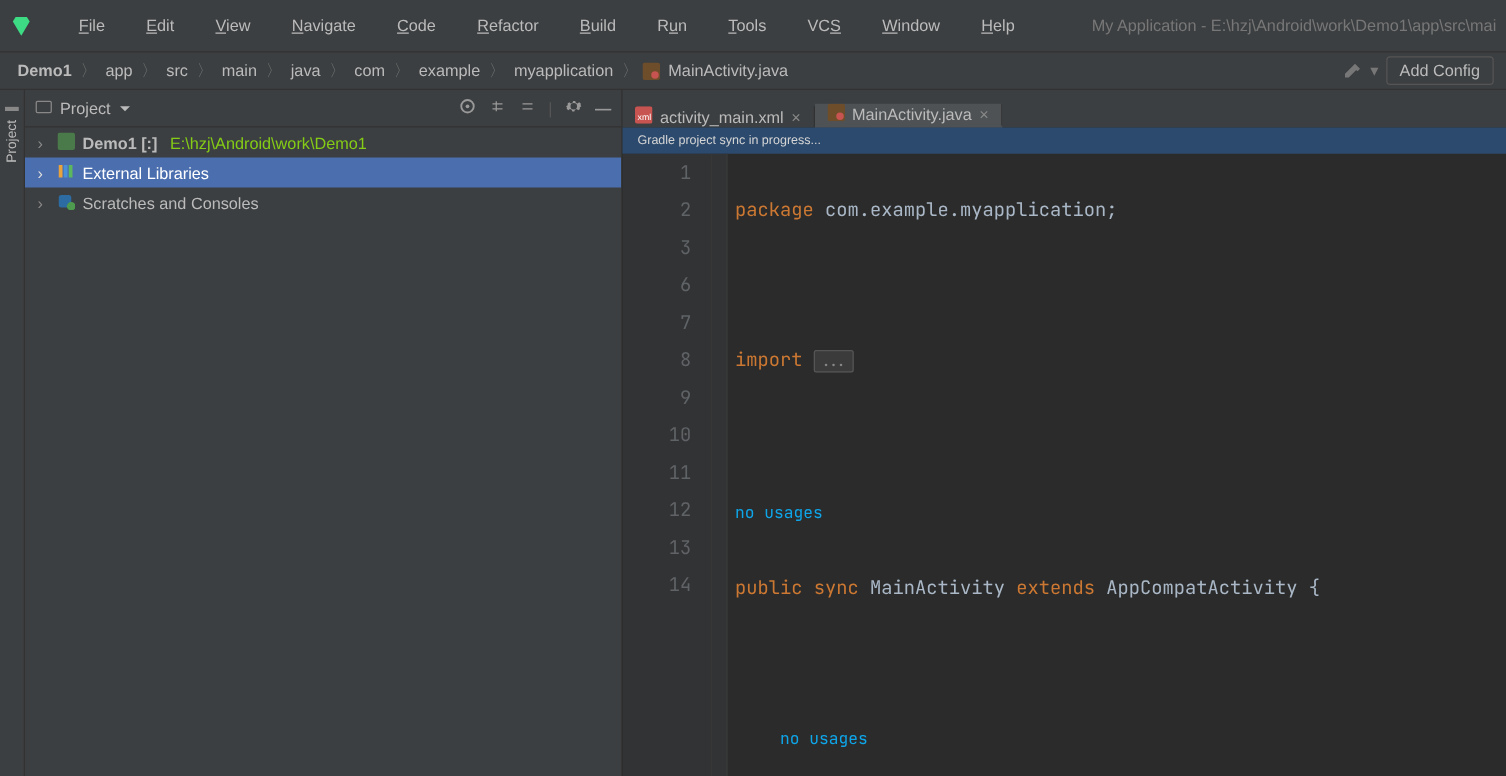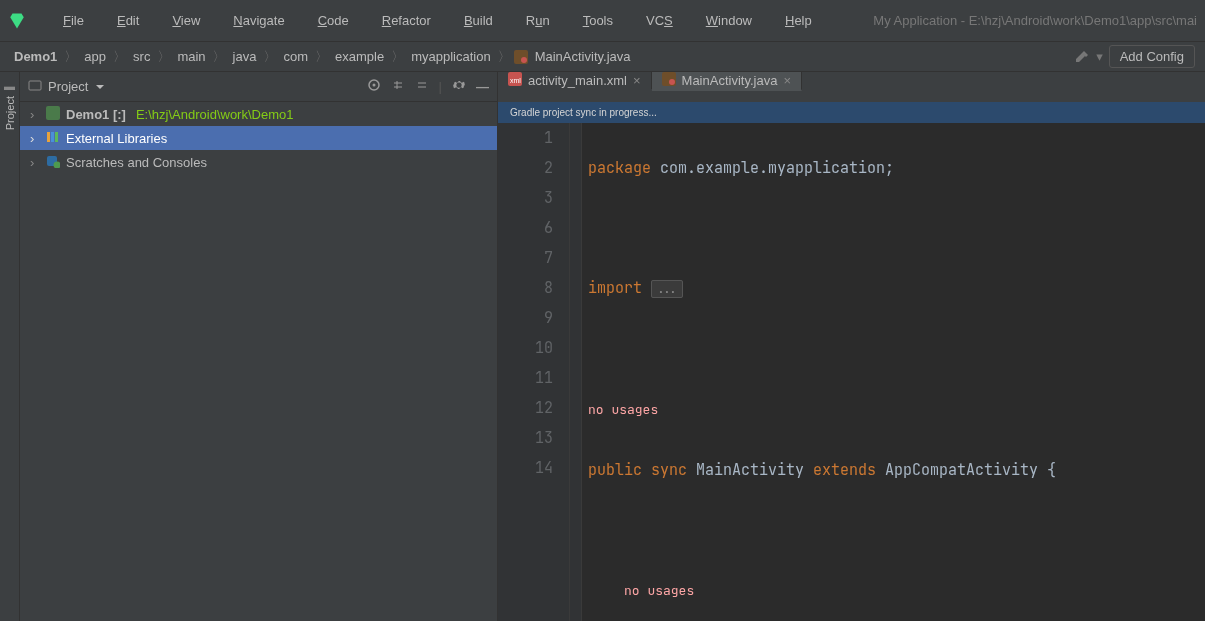--- a/index.html
+++ b/index.html
@@ -97,21 +97,21 @@
 .editor-panel {
   flex:1;
   display:flex;
   flex-direction:column;
   background: #2b2b2b;
   min-width:0;
 }
 .tabs {
   height: 30px;
   display:flex;
-  align-items:flex-start;
+  align-items:flex-end;
   background: #3c3f41;
 }
 .tab {
   display:flex;
   align-items:center;
   padding: 0 10px;
   gap:6px;
   border-right: 1px solid #323232;
   color: #bbb;
 }
@@ -143,21 +143,21 @@
   border-right: 1px solid #3a3a3a;
 }
 .fold-gutter { width: 12px; background:#313335; border-right:1px solid #3a3a3a; position:relative;}
 .code {
   flex:1;
   padding-left: 6px;
   color: #a9b7c6;
   white-space: pre;
 }
 .kw { color: #cc7832; }
-.usages { color: #fca5a5; font-size: 13px; }
+.usages { color: #0ea5e9; font-size: 13px; }
 .fold-box { background:#3b3b3b; border:1px solid #555; color:#888; padding:0 4px; border-radius:2px; font-size:12px;}
 .icon { display:inline-flex; }
 </style>
 </head>
 <body>
 
 <div class="menubar">
   <span class="logo">
     <svg viewBox="0 0 24 24" width="18" height="18">
         <path fill="#3ddc84" d="M6 2h12l3 5-9 15L3 7z"></path>

